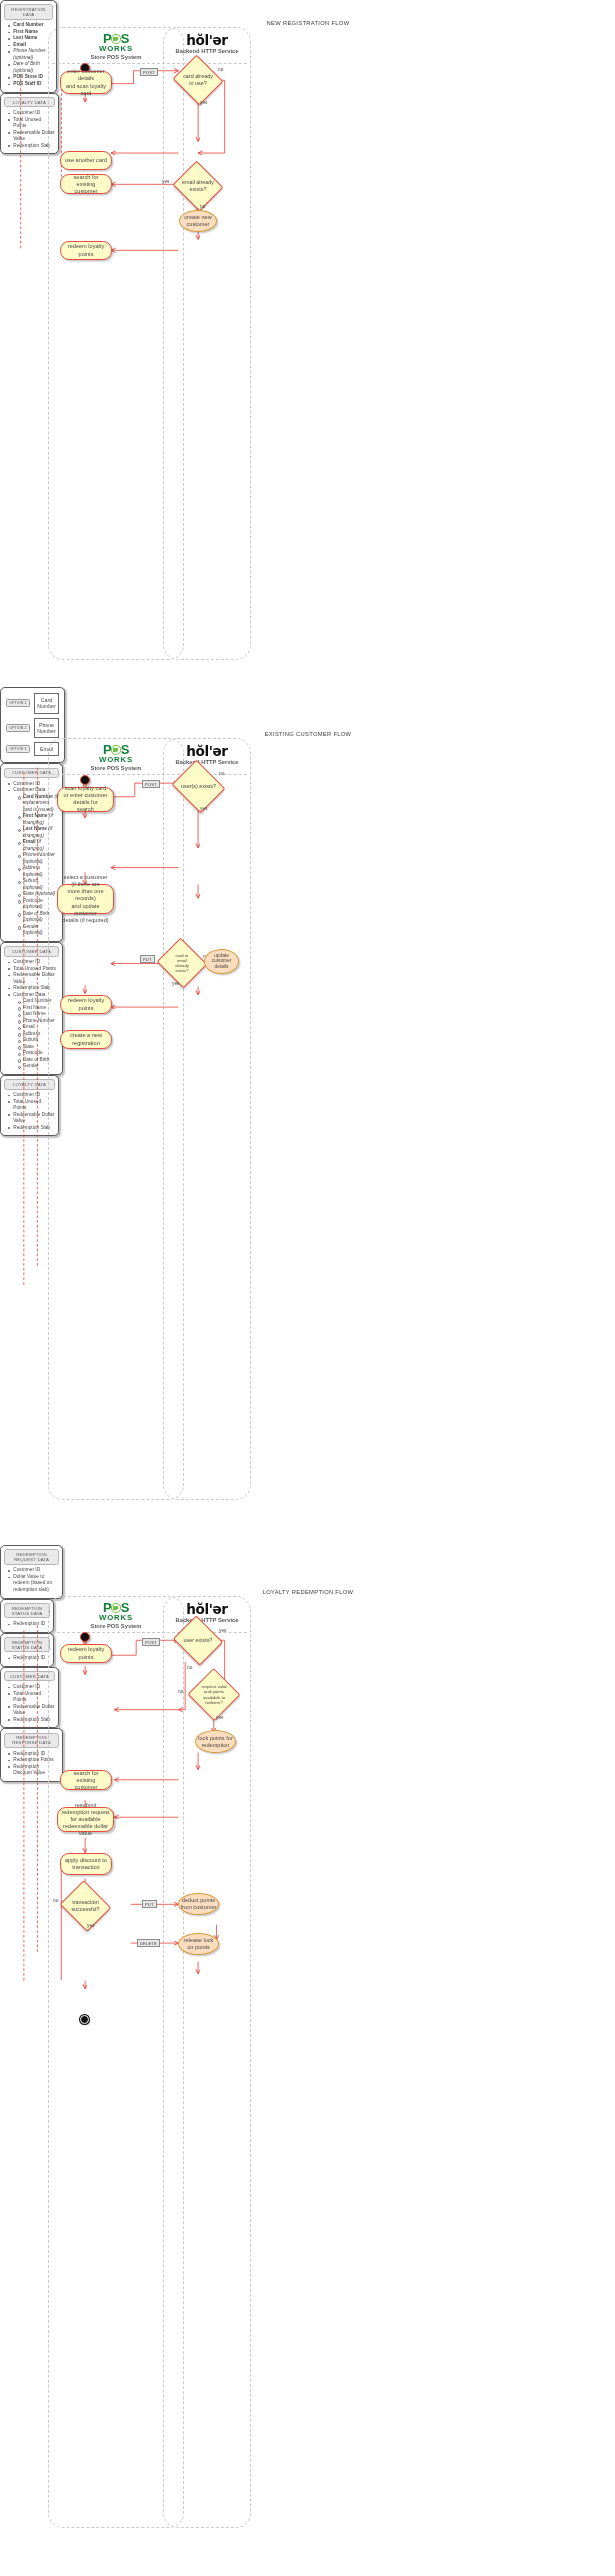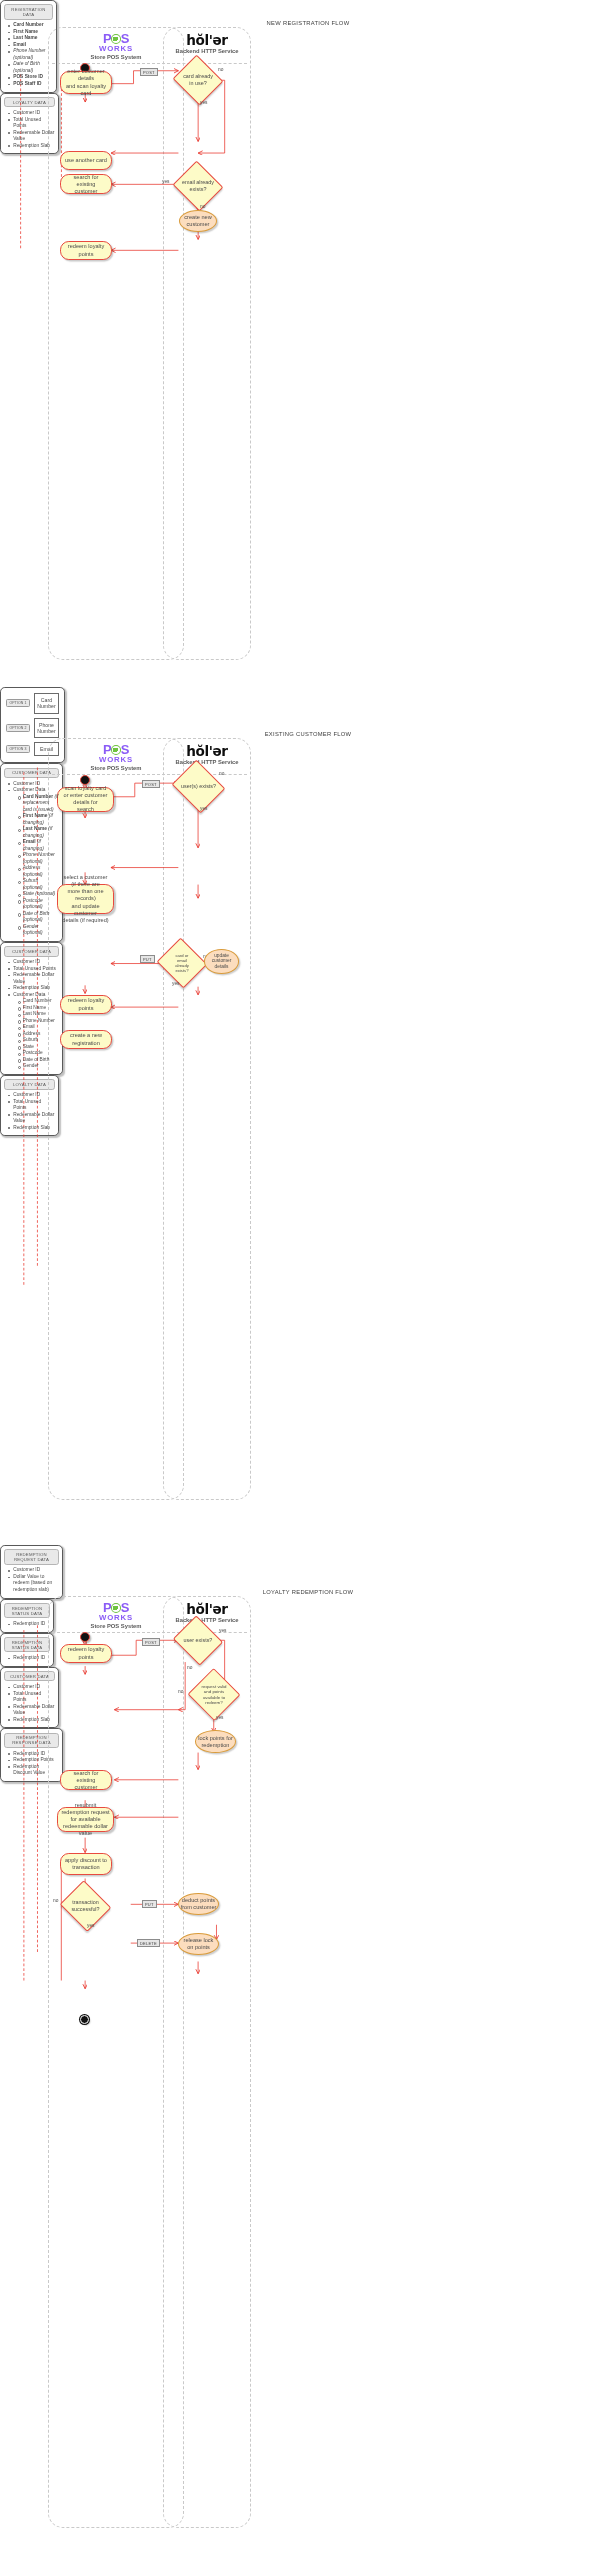--- a/index.html
+++ b/index.html
@@ -36,21 +36,21 @@
     text-align:center;
     box-sizing:border-box;
   }
   .lane-sep{
     position:absolute;
     left:2.7px;right:2.7px;
     border-top:1.7px dashed #c9c9c9;
   }
   .pos-logo{
     font-weight:bold;
-    color:#8b5cf6;
+    color:#15803d;
     font-size:13px;
     line-height:11.6px;
     letter-spacing:-0.3px;
   }
   .pos-logo .w{display:block;font-size:7.8px;letter-spacing:0.8px;line-height:8.2px;}
   .pos-cart{
     display:inline-block;
     width:8.8px;height:8.2px;
     border:1.4px solid #6ec33e;
     border-radius:50%;

